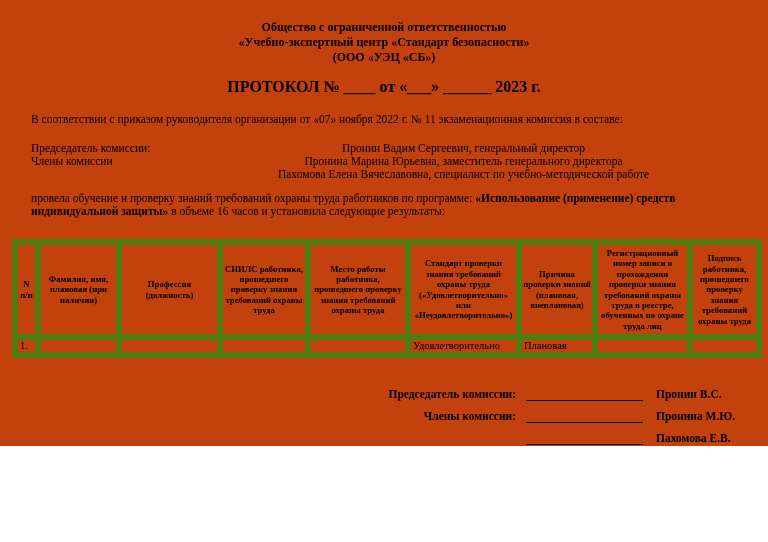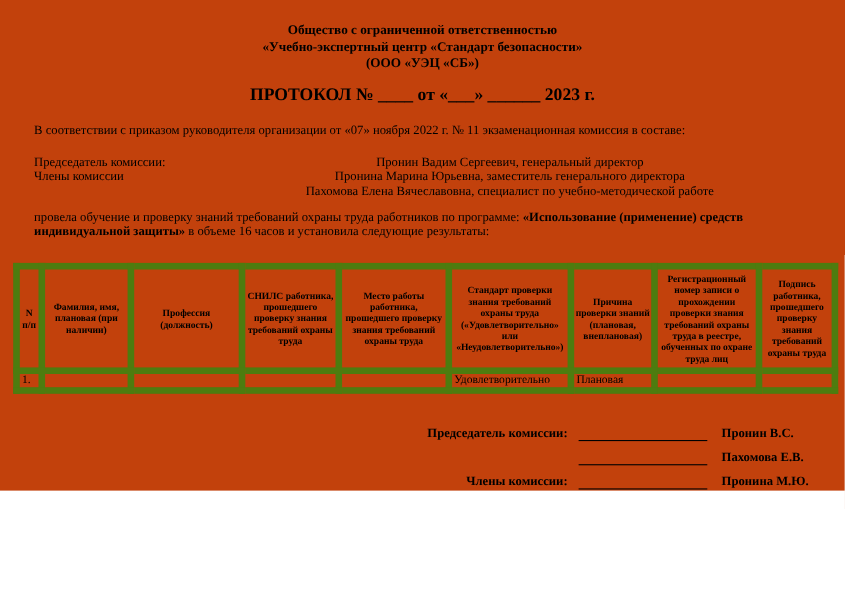--- a/index.html
+++ b/index.html
@@ -119,24 +119,24 @@
     </tbody>
   </table>
 
   <div class="sigs">
     <div class="sig-row">
       <span class="sig-label">Председатель комиссии:</span>
       <span class="sig-line"></span>
       <span class="sig-name">Пронин В.С.</span>
     </div>
     <div class="sig-row">
+      <span class="sig-label">Члены комиссии:</span>
+      <span class="sig-line"></span>
+      <span class="sig-name">Пронина М.Ю.</span>
+    </div>
+    <div class="sig-row">
       <span class="sig-label"></span>
       <span class="sig-line"></span>
       <span class="sig-name">Пахомова Е.В.</span>
-    </div>
-    <div class="sig-row">
-      <span class="sig-label">Члены комиссии:</span>
-      <span class="sig-line"></span>
-      <span class="sig-name">Пронина М.Ю.</span>
     </div>
   </div>
 
 </div>
 
 </body></html>

